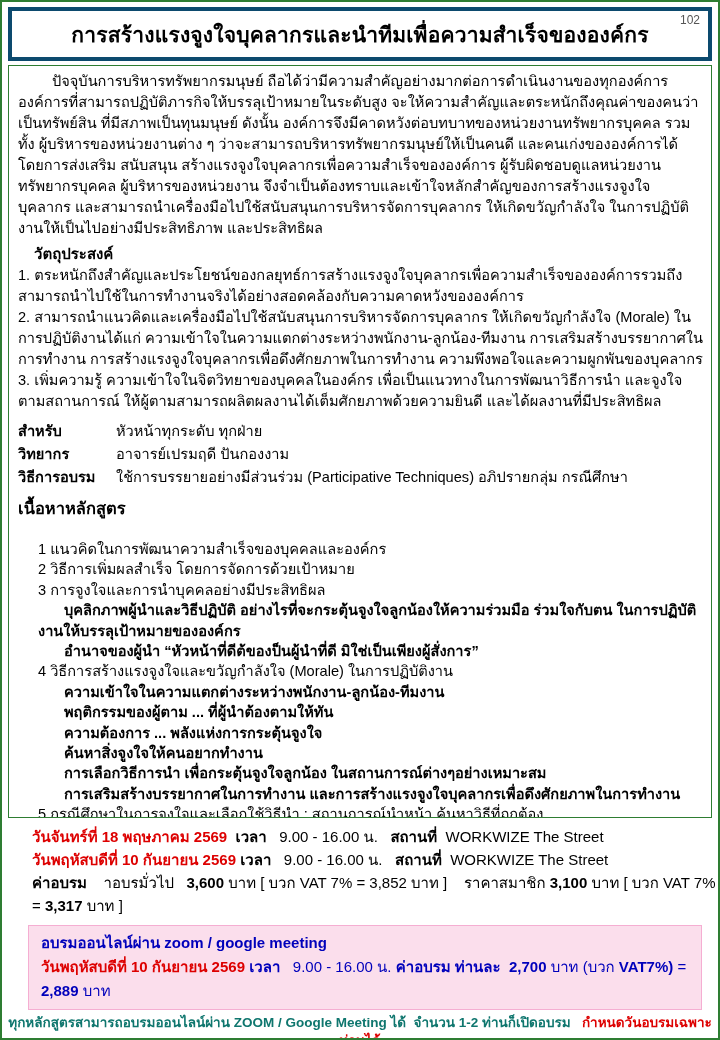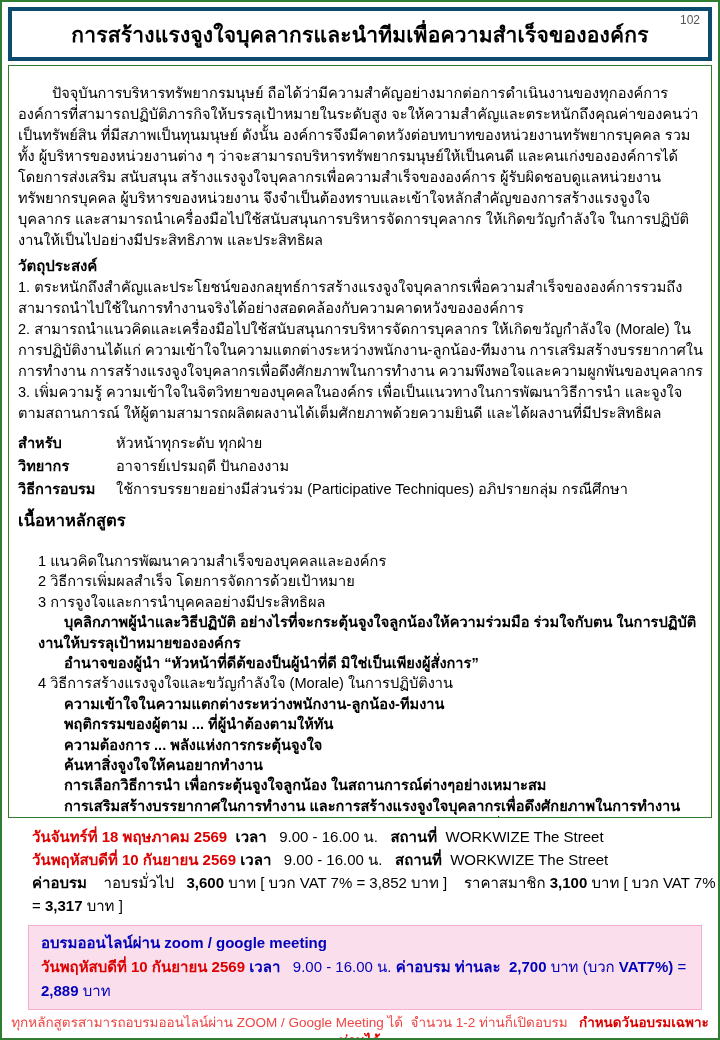--- a/index.html
+++ b/index.html
@@ -8,39 +8,39 @@
     border:2px solid #2e7d32;background:#fff;overflow:hidden;
     font-family:"Liberation Sans","DejaVu Sans",sans-serif;color:#000;
   }
   
   .title-box{position:relative;margin:5px 6px 0 6px;border:4px solid #0c4a6e;height:46px;
     display:flex;align-items:center;justify-content:center;}
   .title-box h1{margin:0;font-size:21px;font-weight:bold;letter-spacing:.2px;}
   .page-num{position:absolute;top:2px;right:8px;font-size:12px;color:#555;font-weight:normal;}
   
   .content-box{margin:4px 6px 0 6px;border:1px solid #2e7d32;box-sizing:border-box;
-    height:753px;padding:17px 8px 0 9px;overflow:hidden;font-size:14.6px;line-height:21px;}
+    height:753px;padding:5px 8px 0 9px;overflow:hidden;font-size:14.6px;line-height:21px;}
   .intro{text-indent:34px;margin:0 0 4px 0;}
-  .sec-h{font-weight:bold;font-size:15px;margin:4px 0 1px 0;}
+  .sec-h{font-weight:bold;font-size:15px;margin:4px 0 1px 16px;}
   .obj-list div{margin:0;}
   .info-rows{margin-top:8px;}
   .info-rows .irow{line-height:23px;}
   .info-label{display:inline-block;min-width:86px;font-weight:bold;padding-right:12px;}
   .course-h{font-weight:bold;font-size:16.5px;margin:9px 0 20px 0;}
   .course-list{padding-left:20px;line-height:20.4px;}
   .course-list .indent-0{text-indent:0;}
   .course-list .indent-1{text-indent:26px;font-weight:bold;}
   
   .schedule{margin:7px 0 0 30px;font-size:15px;line-height:23px;}
   .seg-line{white-space:pre-wrap;}
   .s-b{font-weight:bold;}
   .s-r{color:#dd0000;font-weight:bold;}
   .s-bl{color:#0000bb;}
   .s-blb{color:#0000bb;font-weight:bold;}
-  .s-p{color:#ef4444;font-weight:normal;}
+  .s-p{color:#0f766e;font-weight:bold;}
   
   .online-box{margin:8px 16px 0 26px;background:#fbdeec;border:1px solid #f5aed2;
     padding:5px 12px 6px 12px;font-size:15px;line-height:24px;}
   
   .online-note{margin-top:4px;text-align:center;font-size:13.5px;line-height:18px;}
 </style>
 </head>
 <body>
 
 <div class="page">

